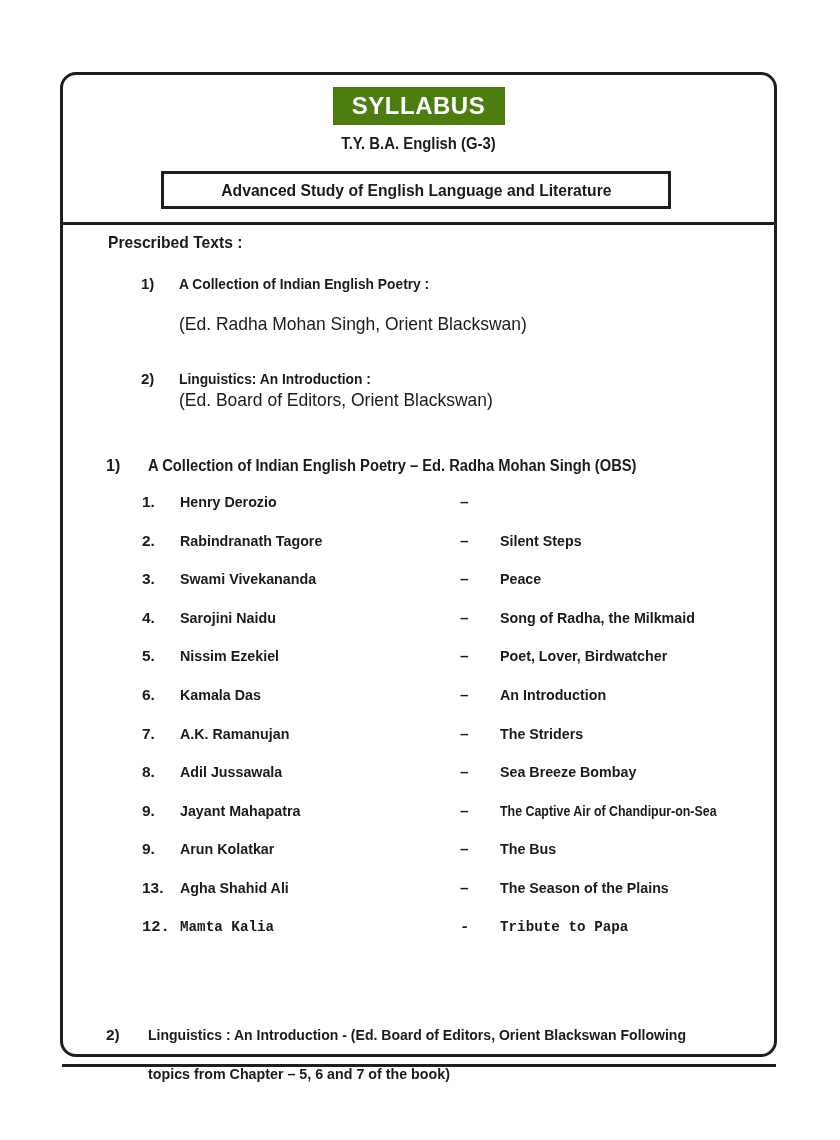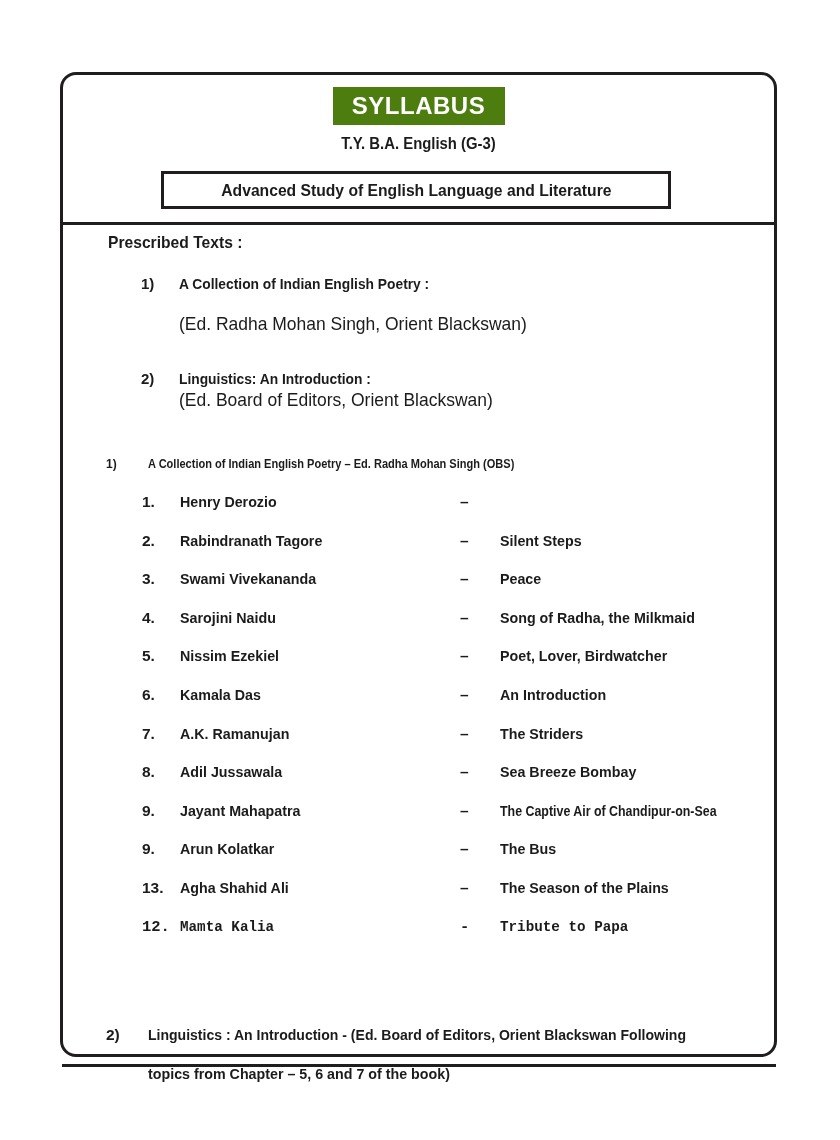--- a/index.html
+++ b/index.html
@@ -145,21 +145,21 @@
     left: 116px;             
     font-size: 19px;
     font-weight: normal;
     white-space: nowrap;
   }
 
   #sec1-heading {
     position: absolute;
     left: 43px;              
     top: 232px;
-    font-size: 12px;
+    font-size: 16px;
     font-weight: bold;
     white-space: nowrap;
   }
   #sec1-heading .sec-num {
     display: inline-block;
     width: 42px;
   }
 
   
   #poem-list {

